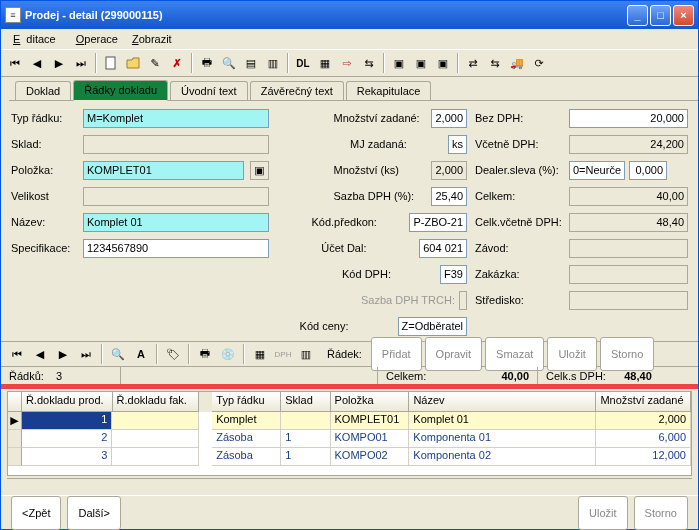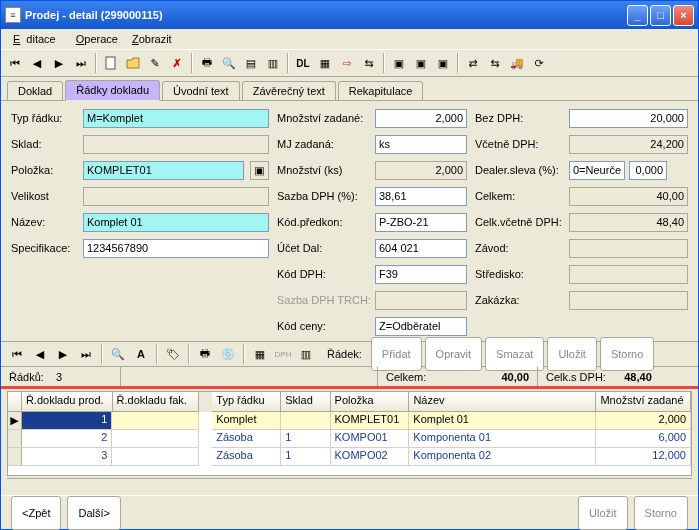--- a/index.html
+++ b/index.html
@@ -12,39 +12,39 @@
 .winbtn { width:21px; height:21px; border:1px solid #fff; border-radius:3px; display:flex; align-items:center; justify-content:center; font-weight:bold; font-size:11px; color:#fff; }
 .winbtn.min,.winbtn.max{ background:linear-gradient(#6fa3f7,#2c69d6); }
 .winbtn.close{ background:linear-gradient(#ed8a7e,#d44a2f); }
 .menubar { height:20px; display:flex; align-items:center; gap:2px; padding:2px 6px; background:#ece9d8; }
 .menubar span{ padding:1px 6px; }
 .menubar span u{ text-decoration:underline; }
 .toolbar { height:28px; border-top:1px solid #fff; border-bottom:1px solid #aca899; display:flex; align-items:center; gap:2px; padding:2px 4px; }
 .tbtn { width:20px; height:20px; display:flex; align-items:center; justify-content:center; }
 .tbtn svg{ width:16px; height:16px; }
 .tsep{ width:2px; height:20px; border-left:1px solid #aca899; border-right:1px solid #fff; margin:0 2px; }
-.tabs { height:22px; display:flex; align-items:flex-end; padding:0 6px; border-bottom:1px solid #aca899; margin-top:2px; }
+.tabs { height:22px; display:flex; align-items:flex-end; padding:0 6px; border-bottom:1px solid #aca899; margin-top:2px;margin-left:8px; }
 .tab { padding:3px 10px; border:1px solid #aca899; border-bottom:none; background:#ece9d8; border-radius:3px 3px 0 0; margin-right:2px; position:relative; }
-.tab.active{ background:#c4b5fd; font-weight:normal; height:21px; top:1px; border-bottom:1px solid #ece9d8; }
+.tab.active{ background:#15803d; font-weight:normal; height:21px; top:1px; border-bottom:1px solid #ece9d8; }
 .form-area{ padding:6px 10px 4px 10px; display:flex; gap:8px; }
 .col{ display:flex; flex-direction:column; gap:4px; }
-.col1{ width:258px; } .col2{ width:190px; } .col3{ flex:1; }
+.col1{ width:258px; } .col2{ width:190px;align-items:flex-end; } .col3{ flex:1; }
 .frow{ display:flex; align-items:center; height:22px; gap:4px; }
 .flabel{ width:68px; color:#000; white-space:nowrap; }
 .col2 .flabel{ width:94px; } .col3 .flabel{ width:90px; }
 .finput{ flex:1; height:19px; border:1px solid #7f9db9; background:#fff; padding:1px 3px; display:flex; align-items:center; }
 .finput.cyan{ background:#a3f5f3; }
 .finput.ro{ background:#ece9d8; border:1px solid #aca899; }
 .finput.r{ justify-content:flex-end; }
 .lookupbtn{ width:19px; height:19px; border:1px solid #aca899; background:#ece9d8; display:flex; align-items:center; justify-content:center; margin-left:2px; }
 .toolbar2{ height:26px; border-top:1px solid #aca899; border-bottom:1px solid #aca899; display:flex; align-items:center; padding:2px 6px; gap:3px; }
 .toolbar2 .rlabel{ margin-left:8px; margin-right:6px; }
 .btn{ height:21px; padding:16px 10px; border:1px solid #aca899; background:#ffffff; border-radius:3px; color:#888; display:flex; align-items:center; }
 .btn.en{ color:#000; }
-.statusrow{ height:22px; border-bottom:3px solid #ef4444; display:flex; align-items:center; }
+.statusrow{ height:22px; border-bottom:5px solid #ef4444; display:flex; align-items:center; }
 .statusrow .cell{ padding:2px 8px; border-right:1px solid #aca899; height:100%; display:flex; align-items:center; }
 .grid{ flex:1; display:flex; flex-direction:column; border:1px solid #aca899; margin:2px 6px; }
 .ghead{ display:flex; background:#ece9d8; height:20px; }
 .gh{ border-right:1px solid #aca899; border-bottom:1px solid #aca899; padding:2px 4px; background:linear-gradient(#fff,#ece9d8); overflow:hidden; white-space:nowrap; }
 .gbody{ flex:1; background:#fff; overflow:auto; position:relative; }
 .grow{ display:flex; height:18px; }
 .gc{ border-right:1px solid #d4d0c8; border-bottom:1px solid #d4d0c8; padding:1px 4px; overflow:hidden; white-space:nowrap; }
 .gc.r{ text-align:right; }
 .grow.sel .gc{ background:#fffbcc; color:#000; }
 .grow.sel .gc.first{ background:#1a3e8f; color:#fff; }
@@ -164,21 +164,21 @@
     <div class="frow">
           <div class="flabel">MJ zadaná:</div>
           <div class="finput">ks</div>
         </div>
     <div class="frow">
           <div class="flabel">Množství (ks)</div>
           <div class="finput r ro">2,000</div>
         </div>
     <div class="frow">
           <div class="flabel">Sazba DPH (%):</div>
-          <div class="finput">38,61</div>
+          <div class="finput">25,40</div>
         </div>
     <div class="frow">
           <div class="flabel">Kód.předkon:</div>
           <div class="finput">P-ZBO-21</div>
         </div>
     <div class="frow">
           <div class="flabel">Účet Dal:</div>
           <div class="finput">604 021</div>
         </div>
     <div class="frow">
@@ -214,25 +214,25 @@
         </div>
     <div class="frow">
           <div class="flabel">Celk.včetně DPH:</div>
           <div class="finput r ro">48,40</div>
         </div>
     <div class="frow">
           <div class="flabel">Závod:</div>
           <div class="finput ro"></div>
         </div>
     <div class="frow">
+          <div class="flabel">Zakázka:</div>
+          <div class="finput ro"></div>
+        </div>
+    <div class="frow">
           <div class="flabel">Středisko:</div>
-          <div class="finput ro"></div>
-        </div>
-    <div class="frow">
-          <div class="flabel">Zakázka:</div>
           <div class="finput ro"></div>
         </div>
   </div>
 </div>
 
 <div class="toolbar2">
   <div class="tbtn">⏮</div>
   <div class="tbtn">◀</div>
   <div class="tbtn">▶</div>
   <div class="tbtn">⏭</div>

